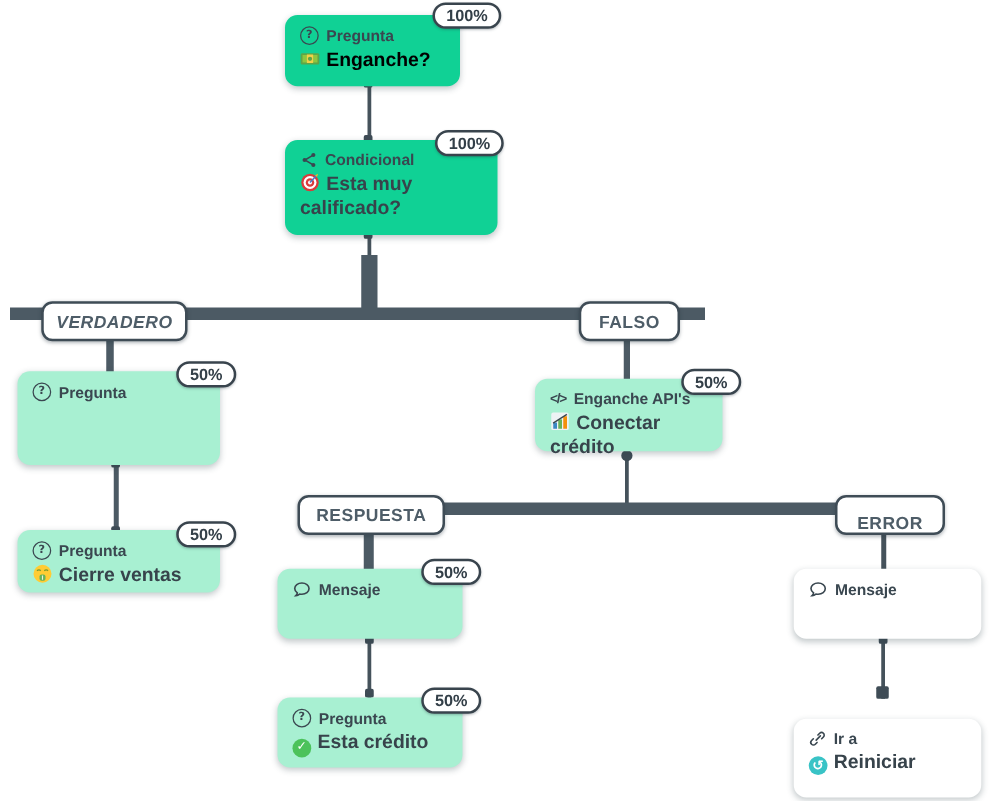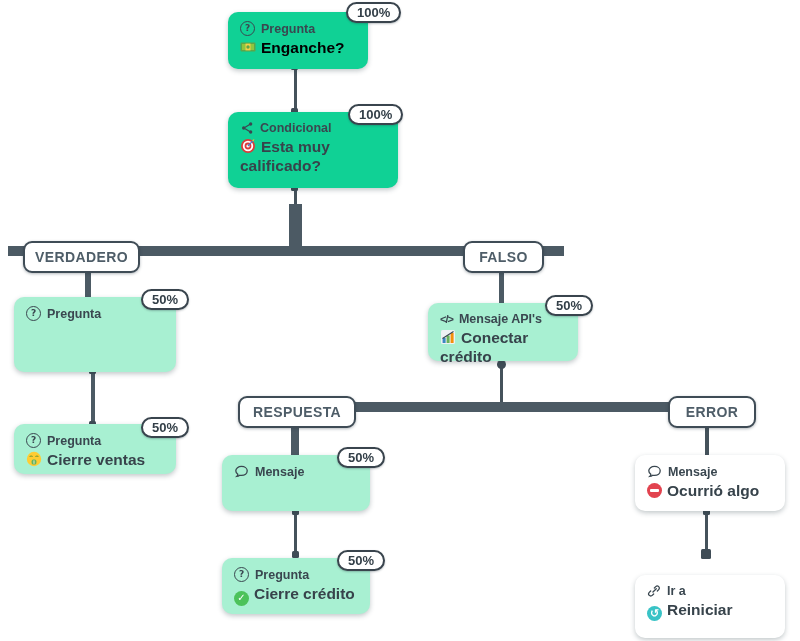--- a/index.html
+++ b/index.html
@@ -80,30 +80,30 @@
   <div class="conn thin" style="left:705px;top:423px;width:4px;height:33px;"></div>
 
   <div class="conn thin" style="left:294px;top:510px;width:3px;height:49px;"></div>
   <div class="port" style="left:292px;top:508px;"></div>
   <div class="port" style="left:292px;top:551px;"></div>
 
   <div class="conn thin" style="left:705px;top:510px;width:3px;height:49px;"></div>
   <div class="port" style="left:703px;top:508px;"></div>
   <div class="port" style="left:701px;top:549px;width:10px;height:10px;"></div>
 
-  <div class="pill" style="left:23px;top:241px;width:113px;height:28px;">
+  <div class="pill" style="left:33px;top:241px;width:113px;height:28px;font-style:italic;">
       <span>VERDADERO</span>
     </div>
   <div class="pill" style="left:463px;top:241px;width:77px;height:28px;">
       <span>FALSO</span>
     </div>
   <div class="pill" style="left:238px;top:396px;width:114px;height:28px;">
       <span>RESPUESTA</span>
     </div>
-  <div class="pill" style="left:668px;top:396px;width:84px;height:28px;">
+  <div class="pill" style="left:668px;top:396px;width:84px;height:28px;align-items:flex-end;">
       <span>ERROR</span>
     </div>
 
   <div class="node solid" style="left:228px;top:12px;width:140px;height:57px;">
     <div class="nhead">
       <span class="hicon qcircle">
           <i style="font-style:normal">?</i>
         </span>
       <span>Pregunta</span>
     </div>
@@ -173,21 +173,21 @@
           </svg></span><span>Cierre ventas</span>
     </div>
   </div>
   <div class="badge" style="left:141px;top:417px;"><span>50%</span></div>
 
   <div class="node mint" style="left:428px;top:303px;width:150px;height:58px;">
     <div class="nhead">
       <span class="hicon codeicon">
           <i style="font-style:normal">&lt;/&gt;</i>
         </span>
-      <span>Mensaje API's</span>
+      <span>Enganche API's</span>
     </div>
     <div class="ntitle">
       <span class="eicon"><svg viewBox="0 0 16 16" width="16" height="16">
             <rect x="1" y="1" width="14" height="14" rx="1.5" fill="#eef2f4"></rect>
             <rect x="2.6" y="9" width="3" height="5" fill="#3b88c3"></rect>
             <rect x="6.6" y="6.5" width="3" height="7.5" fill="#67b35a"></rect>
             <rect x="10.6" y="4" width="3" height="10" fill="#f4900c"></rect>
             <path d="M2.5 9.5 L13.5 2.5" stroke="#3a4750" stroke-width="1.1"></path>
           </svg></span><span>Conectar crédito</span>
     </div>
@@ -209,36 +209,33 @@
   <div class="node mint" style="left:222px;top:558px;width:148px;height:56px;">
     <div class="nhead">
       <span class="hicon qcircle">
           <i style="font-style:normal">?</i>
         </span>
       <span>Pregunta</span>
     </div>
     <div class="ntitle">
       <span class="cssdot check">
           <span>✓</span>
-        </span><span>Cierre crédito</span>
+        </span><span>Esta crédito</span>
     </div>
   </div>
   <div class="badge" style="left:337px;top:550px;"><span>50%</span></div>
 
   <div class="node white" style="left:635px;top:455px;width:150px;height:56px;">
     <div class="nhead">
       <span class="hicon">
           <svg viewBox="0 0 16 16" width="15" height="15">
             <path d="M8 2.6c-3.4 0-6.1 2.1-6.1 4.7 0 1.5.9 2.8 2.2 3.7-.1.8-.5 1.6-1.2 2.3 1.2-.1 2.3-.6 3.2-1.3.6.2 1.2.2 1.9.2 3.4 0 6.1-2.1 6.1-4.9S11.4 2.6 8 2.6z" fill="none" stroke="#3a4750" stroke-width="1.4"></path>
           </svg>
         </span>
       <span>Mensaje</span>
-    </div>
-    <div class="ntitle">
-      <span class="cssdot noentry"></span><span>Ocurrió algo</span>
     </div>
   </div>
 
   <div class="node white" style="left:635px;top:575px;width:150px;height:63px;">
     <div class="nhead">
       <span class="hicon">
           <svg viewBox="0 0 16 16" width="14" height="14">
             <g fill="none" stroke="#3a4750" stroke-width="1.5" stroke-linecap="round">
               <path d="M6.8 9.2 10.6 5.4"></path>
               <path d="M7.6 11.4 6 13a2.4 2.4 0 0 1-3.4-3.4l1.6-1.6"></path>

